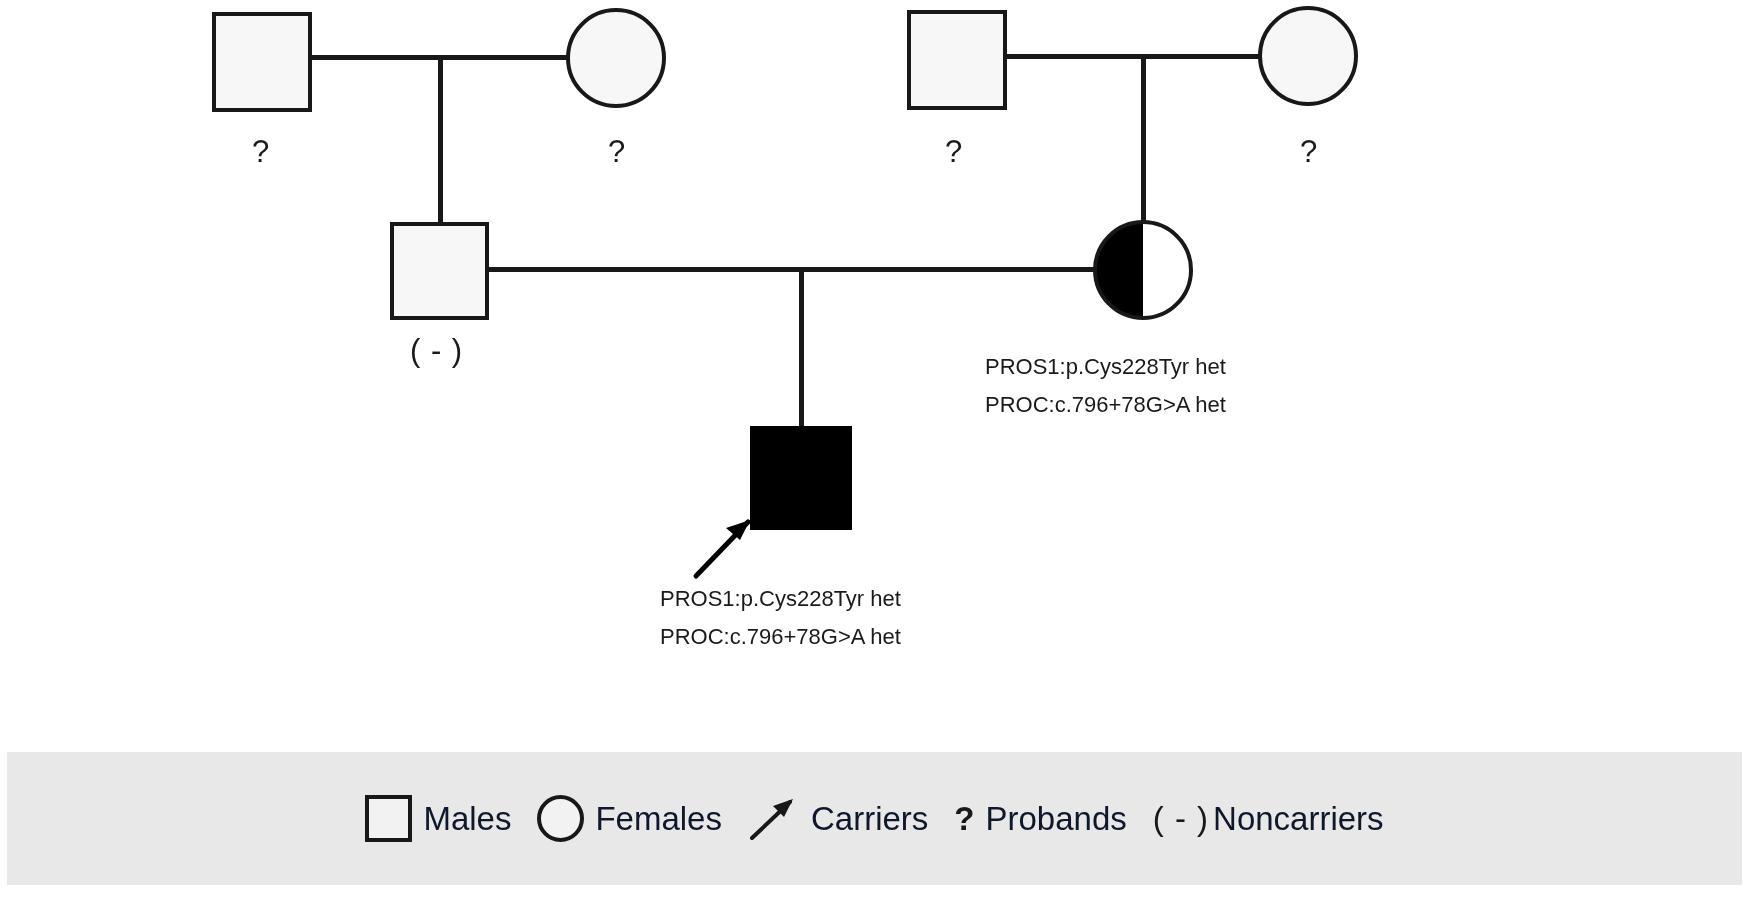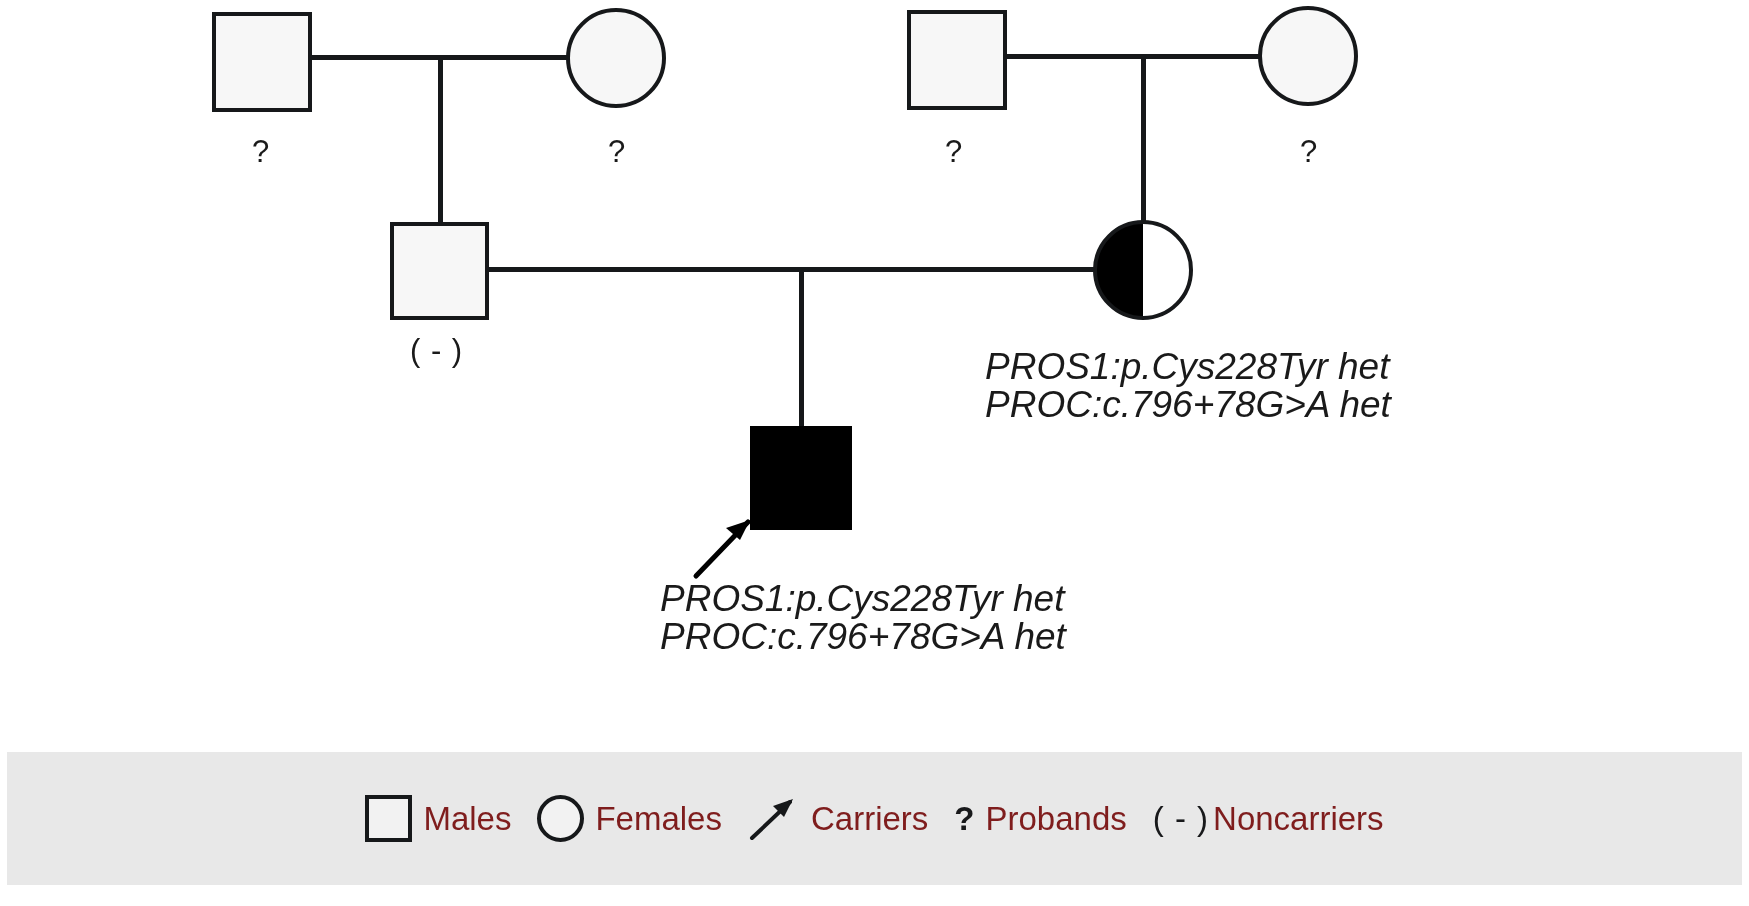--- a/index.html
+++ b/index.html
@@ -66,24 +66,23 @@
     font-weight: 400;
   }
   .lbl-noncarrier {
     font-size: 31px;
     line-height: 1;
     letter-spacing: 1px;
   }
   .annot {
     position: absolute;
     color: #1a1a1a;
-    font-size: 37px;
+    font-size: 22px;
     line-height: 38px;
     white-space: nowrap;
-    font-style: italic;
   }
 
   
   .arrow-svg { position: absolute; overflow: visible; }
 
   
   #legend {
     position: absolute;
     left: 7px;
     top: 752px;
@@ -104,21 +103,21 @@
   }
   .legend-item {
     display: flex;
     align-items: center;
     gap: 11px;
     margin-right: 26px;
   }
   .legend-item:last-child { margin-right: 0; }
   .legend-text {
     font-size: 33px;
-    color: #7f1d1d;
+    color: #0f172a;
     line-height: 1;
     white-space: nowrap;
   }
   .lg-square {
     width: 47px; height: 47px;
     box-sizing: border-box;
     border: 4px solid #16181a;
     background: #f2f2f2;
   }
   .lg-square.filled { background: #000; border-color: #000; }

